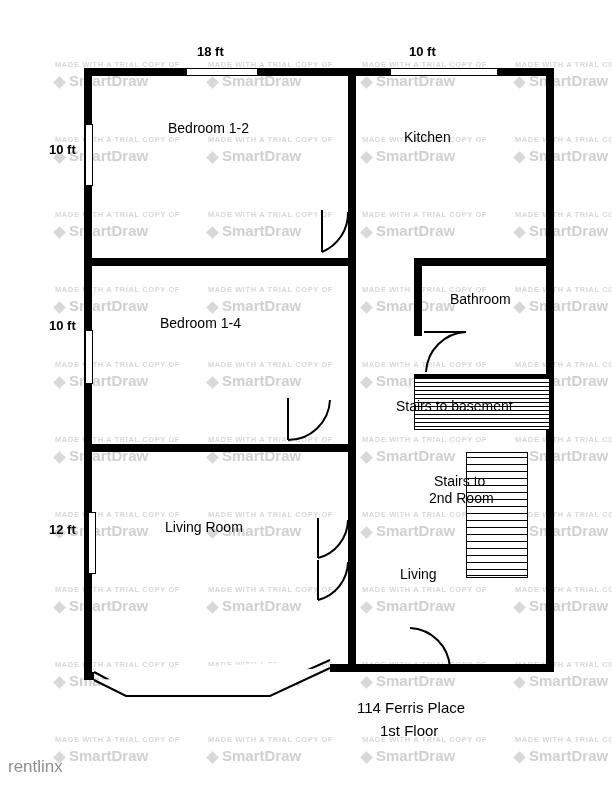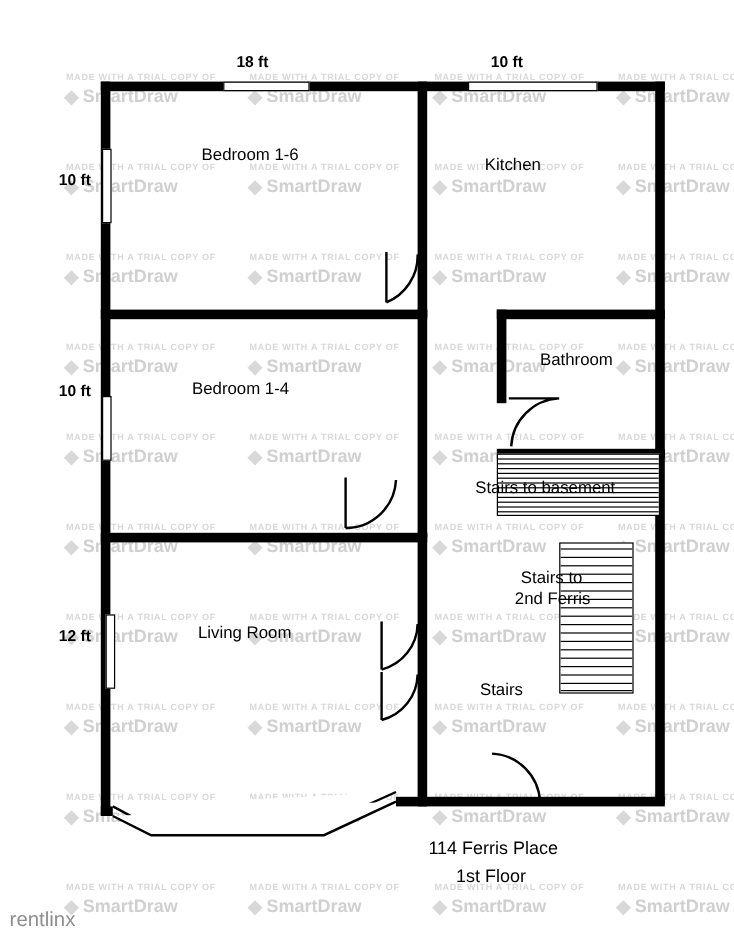--- a/index.html
+++ b/index.html
@@ -294,29 +294,29 @@
     <path d="M 318 518 L 318 558 M 318 558 A 40 40 0 0 0 348 520" fill="none" stroke="#000000" stroke-width="2"></path>
 
     <path d="M 318 560 L 318 600 M 318 600 A 40 40 0 0 0 348 562" fill="none" stroke="#000000" stroke-width="2"></path>
 
     <path d="M 408 668 L 450 668 M 450 668 A 42 42 0 0 0 410 628" fill="none" stroke="#000000" stroke-width="2"></path>
 
     <path d="M 94 672 L 124 688 L 268 688 L 330 660" fill="#ffffff" stroke="#000000" stroke-width="2"></path>
     <path d="M 94 680 L 126 696 L 270 696 L 330 668" fill="#ffffff" stroke="#000000" stroke-width="2"></path>
   </svg>
 
-  <div class="label big" style="left:168px; top:120px;">Bedroom 1-6</div>
+  <div class="label big" style="left:168px; top:120px;">Bedroom 1-2</div>
   <div class="label big" style="left:404px; top:129px;">Kitchen</div>
   <div class="label big" style="left:160px; top:315px;">Bedroom 1-4</div>
   <div class="label big" style="left:450px; top:291px;">Bathroom</div>
   <div class="label big" style="left:165px; top:519px;">Living Room</div>
-  <div class="label big" style="left:400px; top:566px;">Stairs</div>
+  <div class="label big" style="left:400px; top:566px;">Living</div>
   <div class="label big" style="left:396px; top:398px;">Stairs to basement</div>
   <div class="label big" style="left:434px; top:473px;">Stairs to</div>
-  <div class="label big" style="left:429px; top:490px;">2nd Ferris</div>
+  <div class="label big" style="left:429px; top:490px;">2nd Room</div>
 
   <div class="dim" style="left:197px; top:44px;">18 ft</div>
   <div class="dim" style="left:409px; top:44px;">10 ft</div>
   <div class="dim" style="left:49px; top:142px;">10 ft</div>
   <div class="dim" style="left:49px; top:318px;">10 ft</div>
   <div class="dim" style="left:49px; top:522px;">12 ft</div>
 
   <div class="title" style="left:357px; top:699px;">114 Ferris Place</div>
   <div class="title" style="left:380px; top:722px;">1st Floor</div>
 

